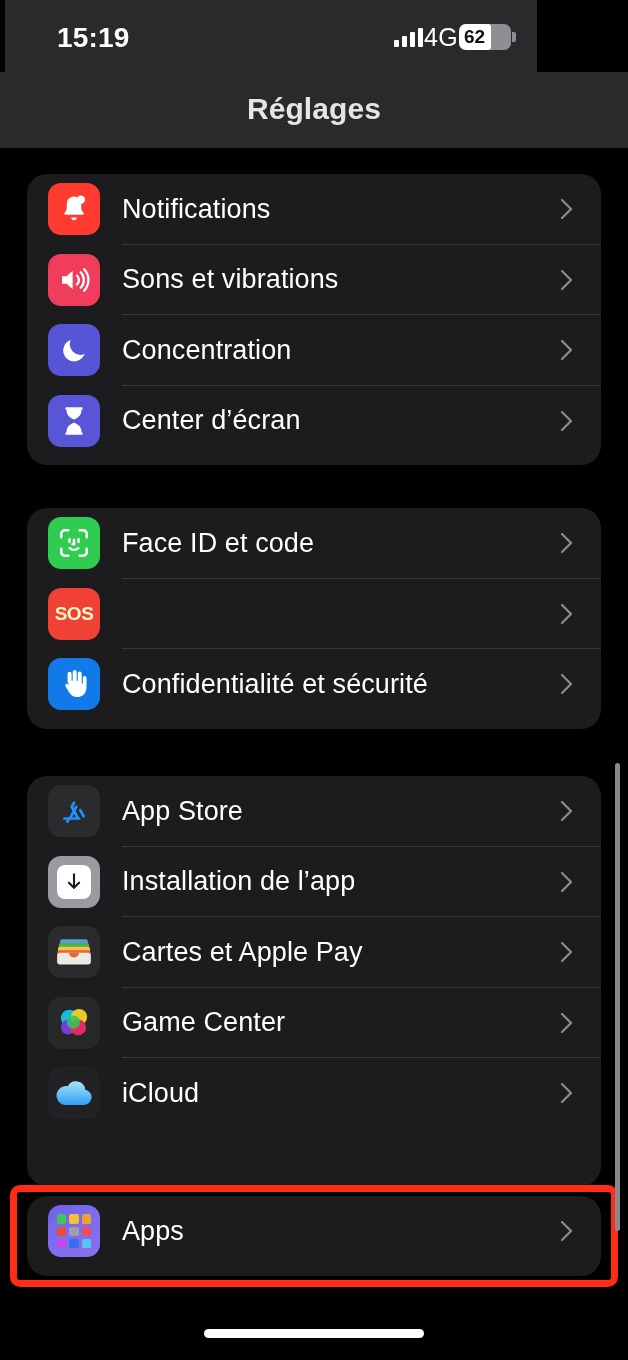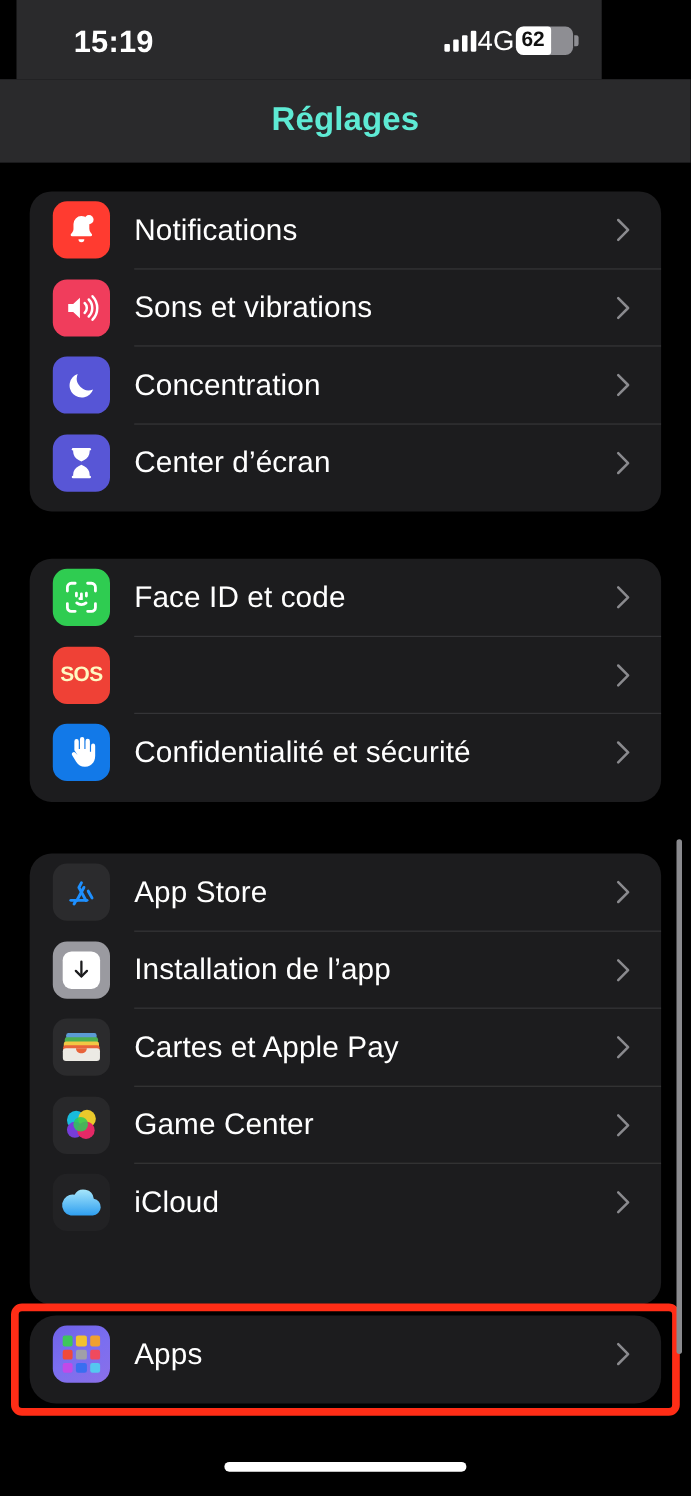--- a/index.html
+++ b/index.html
@@ -6,21 +6,21 @@
   html, body {
     width:628px; height:1360px;
     background:#000;
     font-family:"Liberation Sans", sans-serif;
     overflow:hidden;
   }
   .phone { position:relative; width:628px; height:1360px; background:#000; }
 
   
   .statusbar {
-    position:absolute; top:0; left:15px; width:532px; height:72px;
+    position:absolute; top:0; left:5px; width:532px; height:72px;
     background:linear-gradient(180deg,#2a2a2c 0%,#2a2a2c 100%);
   }
   .sb-time {
     position:absolute; left:52px; top:22px;
     color:#fff; font-size:28px; font-weight:600; letter-spacing:.2px;
   }
   .sb-right {
     position:absolute; right:26px; top:22px;
     display:flex; align-items:center; gap:1px; height:30px;
   }
@@ -50,21 +50,21 @@
     background:#8e8e93; border-radius:0 2px 2px 0;
   }
 
   
   .navbar {
     position:absolute; top:72px; left:0; width:628px; height:76px;
     background:#2a2a2c;
   }
   .nav-title {
     position:absolute; width:100%; top:20px; text-align:center;
-    color:#5eead4; font-size:30px; font-weight:700; letter-spacing:.1px;
+    color:#e5e5e5; font-size:30px; font-weight:700; letter-spacing:.1px;
   }
 
   
   .content { position:absolute; top:148px; left:0; width:628px; height:1122px; background:#000; }
 
   .card {
     position:absolute; left:27px; width:574px;
     background:#1c1c1e; border-radius:20px;
   }
   .row {
@@ -371,21 +371,21 @@
             </div>
             <div class="row-label">iCloud</div>
             <div class="chev">
               <svg width="13" height="22" viewBox="0 0 13 22">
                 <path fill="none" stroke="#8a8a8e" stroke-width="2.3" stroke-linecap="round" stroke-linejoin="round" d="M2 2l9 9-9 9"></path>
               </svg>
             </div>
           </div>
         </div>
         <div class="hl-box" style="top:1037px;height:101.5px;border-color:#ff2d16;"></div>
-        <div class="card" style="top:1048px;height:79.5px;border-radius:24px;">
+        <div class="card" style="top:1048px;height:79.5px;">
           <div class="row" style="height:70.5px;">
             <div class="row-icon ic-apps">
               <div class="apps-grid">
                 <span style="background:#3ec65a"></span>
                 <span style="background:#f2c230"></span>
                 <span style="background:#f0a030"></span>
                 <span style="background:#f04a3a"></span>
                 <span style="background:#a0a0a8"></span>
                 <span style="background:#f04a5e"></span>
                 <span style="background:#c14ae8"></span>

